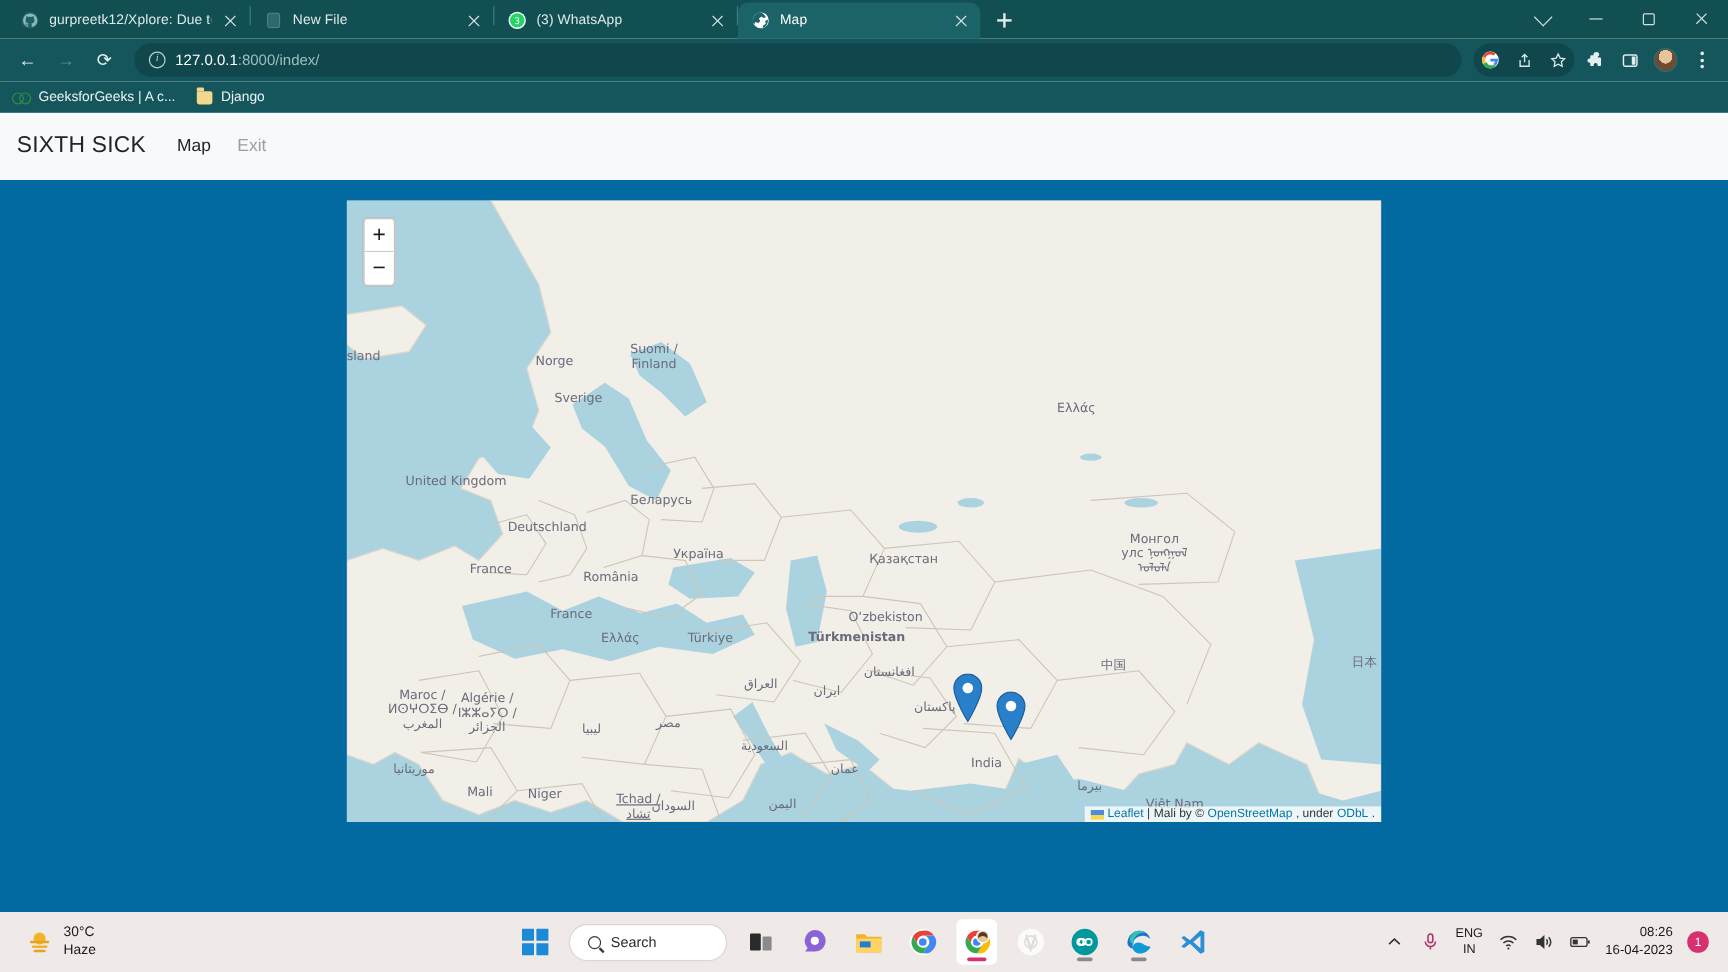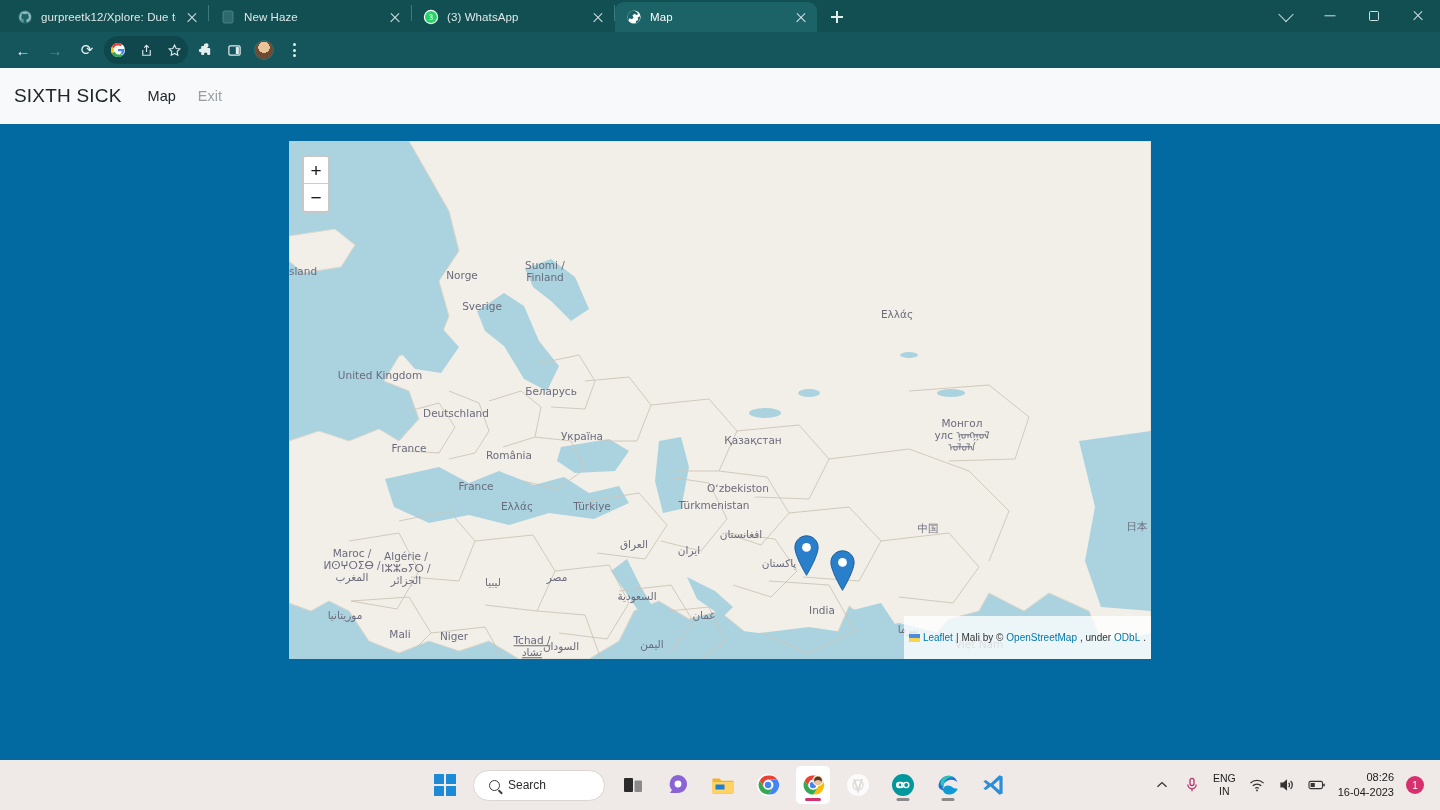--- a/index.html
+++ b/index.html
@@ -156,21 +156,21 @@
     font-family: "DejaVu Sans", sans-serif; line-height: 1.12; text-align: center;
     transform: translate(-50%, -50%); z-index: 5; pointer-events: none;
   }
 
   .marker { position: absolute; width: 25px; height: 41px; z-index: 20; transform: translate(-12px, -41px); }
   .marker svg { position: static; }
 
   .attrib {
     position: absolute; right: 0; bottom: 0; z-index: 40;
     background: rgba(255,255,255,.78); font-size: 10px; color: #333;
-    padding: 16px 5px; display: flex; align-items: center; gap: 3px;
+    padding: 1px 5px; display: flex; align-items: center; gap: 3px;
     font-family: "Liberation Sans", sans-serif;
     margin-top: 23px;
   }
   .attrib a { color: #0078a8; text-decoration: none; }
   .flag { width: 11px; height: 8px; display:inline-block; background: linear-gradient(#4b8ddc 0 50%, #f5d64e 50% 100%); }
 
   
   .taskbar {
     position: absolute; left: 0; bottom: 0; width: 1440px; height: 50px;
     background: #efe9e8; display: flex; align-items: center;
@@ -219,21 +219,21 @@
       <span class="tab-close"></span>
     </div>
     <div class="tab-sep"></div>
 
     <div class="tab inactive">
       <span class="tab-fav">
         <svg width="16" height="16" viewBox="0 0 16 16">
             <rect x="3" y="2" width="10" height="12" rx="1.5" fill="#2c6a6d" stroke="#58898b" stroke-width=".8"></rect>
           </svg>
       </span>
-      <span class="tab-title">New Haze</span>
+      <span class="tab-title">New File</span>
       <span class="tab-close"></span>
     </div>
     <div class="tab-sep"></div>
 
     <div class="tab inactive">
       <span class="tab-fav">
         <svg width="16" height="16" viewBox="0 0 16 16">
             <circle cx="8" cy="8" r="7.2" fill="#ffffff"></circle>
             <circle cx="8" cy="8" r="6" fill="#25d366"></circle>
             <text x="8" y="11" font-size="7.5" fill="#fff" text-anchor="middle" font-family="DejaVu Sans, sans-serif">3</text>
@@ -272,20 +272,24 @@
           <i class="xmark"></i>
         </div>
     </div>
   </div>
 
   <div class="toolbar">
     <div class="navbtn">←</div>
     <div class="navbtn disabled">→</div>
     <div class="navbtn">⟳</div>
 
+    <div class="omnibox">
+      <span class="info-ic"></span>
+      <span class="url"><span>127.0.0.1</span><span class="dim">:8000/index/</span></span>
+    </div>
 
     <div class="tbicons">
       <div class="pill">
         <div class="tbic">
           <svg width="16" height="16" viewBox="0 0 16 16">
               <circle cx="8" cy="8" r="7" fill="#fff"></circle>
               <path d="M8 3.4c1.2 0 2 .5 2.5.95l1.7-1.66C11.1 1.7 9.7 1.1 8 1.1a6.9 6.9 0 0 0-6.2 3.85l1.95 1.5A4.1 4.1 0 0 1 8 3.4z" fill="#ea4335"></path>
               <path d="M14.7 8.16c0-.48-.04-.83-.13-1.2H8v2.2h3.85c-.08.63-.5 1.58-1.43 2.22l1.9 1.47c1.13-1.05 1.78-2.6 1.78-4.45z" fill="#4285f4"></path>
               <path d="M3.75 9.44a4.2 4.2 0 0 1-.23-1.35c0-.47.08-.93.22-1.35L1.8 5.24A6.88 6.88 0 0 0 1.1 8.1c0 1.1.27 2.15.7 3.07l1.95-1.51z" fill="#fbbc05"></path>
               <path d="M8 15.1c1.87 0 3.44-.61 4.58-1.67l-1.9-1.47c-.51.35-1.2.6-2.18.6-1.84 0-3.2-1.17-3.72-2.8L1.8 11.25A6.94 6.94 0 0 0 8 15.1z" fill="#34a853"></path>
@@ -320,20 +324,30 @@
       <div class="tbic">
           <span class="dots">
             <i></i>
             <i></i>
             <i></i>
           </span>
         </div>
     </div>
   </div>
 
+  <div class="bookmarks">
+    <div class="bm">
+      <span class="bm-gg"></span>
+      <span>GeeksforGeeks | A c...</span>
+    </div>
+    <div class="bm">
+      <span class="bm-folder"></span>
+      <span>Django</span>
+    </div>
+  </div>
 
   <div class="page">
 
     <div class="app-nav">
       <span class="brand">SIXTH SICK</span>
       <div class="navlinks">
         <span class="navlink">Map</span>
         <span class="navlink muted">Exit</span>
       </div>
     </div>
@@ -431,21 +445,21 @@
             <div class="mlabel" style="left: 167px; top: 273px;">Deutschland</div>
             <div class="mlabel" style="left: 293px; top: 296px;">Україна</div>
             <div class="mlabel" style="left: 673px; top: 295px;">Монгол<br>улс ᠨᠤᠩᠭᠤᠯ<br>ᠤᠯᠤᠯᠨ</div>
             <div class="mlabel" style="left: 120px; top: 308px;">France</div>
             <div class="mlabel" style="left: 220px; top: 315px;">România</div>
             <div class="mlabel" style="left: 464px; top: 300px;">Қазақстан</div>
             <div class="mlabel" style="left: 187px; top: 346px;">France</div>
             <div class="mlabel" style="left: 449px; top: 348px;">Oʻzbekiston</div>
             <div class="mlabel" style="left: 228px; top: 366px;">Ελλάς</div>
             <div class="mlabel" style="left: 303px; top: 366px;">Türkiye</div>
-            <div class="mlabel" style="left: 425px; top: 365px;">Türkmenistan</div>
+            <div class="mlabel" style="left: 425px; top: 365px; font-weight: bold;">Türkmenistan</div>
             <div class="mlabel" style="left: 639px; top: 388px;">中国</div>
             <div class="mlabel" style="left: 848px; top: 386px;">日本</div>
             <div class="mlabel" style="left: 452px; top: 394px;">افغانستان</div>
             <div class="mlabel" style="left: 345px; top: 404px;">العراق</div>
             <div class="mlabel" style="left: 400px; top: 410px;">ایران</div>
             <div class="mlabel" style="left: 490px; top: 423px;">پاکستان</div>
             <div class="mlabel" style="left: 63px; top: 425px;">Maroc /<br>ⵍⵙⵖⵔⵉⴱ /<br>المغرب</div>
             <div class="mlabel" style="left: 117px; top: 428px;">Algérie /<br>ⵏⵣⵣⴰⵢⵔ /<br>الجزائر</div>
             <div class="mlabel" style="left: 204px; top: 442px;">ليبيا</div>
             <div class="mlabel" style="left: 268px; top: 437px;">مصر</div>
@@ -483,20 +497,34 @@
           <a href="#">ODbL</a>
           <span>.</span>
         </div>
       </div>
     </div>
   </div>
 </div>
 
 <div class="taskbar">
 
+  <div class="weather">
+    <span class="wicon">
+      <svg width="22" height="22" viewBox="0 0 22 22">
+          <circle cx="11" cy="8" r="5" fill="#f0b429"></circle>
+          <rect x="3" y="10" width="16" height="2" rx="1" fill="#e8a31c"></rect>
+          <rect x="4.5" y="14" width="13" height="2" rx="1" fill="#f0b429"></rect>
+          <rect x="6" y="17.5" width="10" height="2" rx="1" fill="#e8a31c"></rect>
+        </svg>
+    </span>
+    <span class="wtext">
+      <span>30°C</span><br>
+      <span>Haze</span>
+    </span>
+  </div>
 
   <div class="tb-center">
     <div class="tbapp">
       <span class="winlogo">
           <i></i>
           <i></i>
           <i></i>
           <i></i>
         </span>
     </div>

